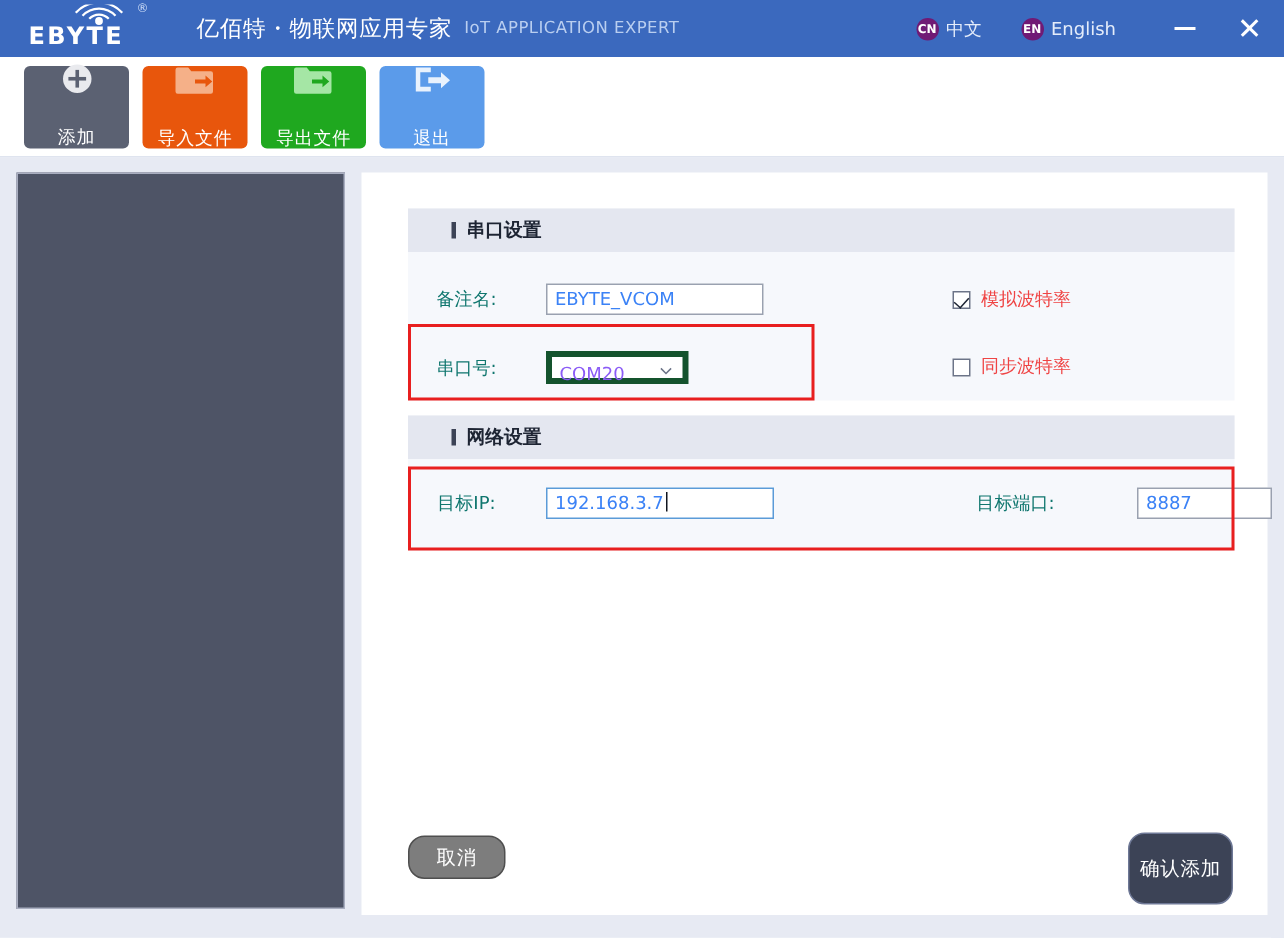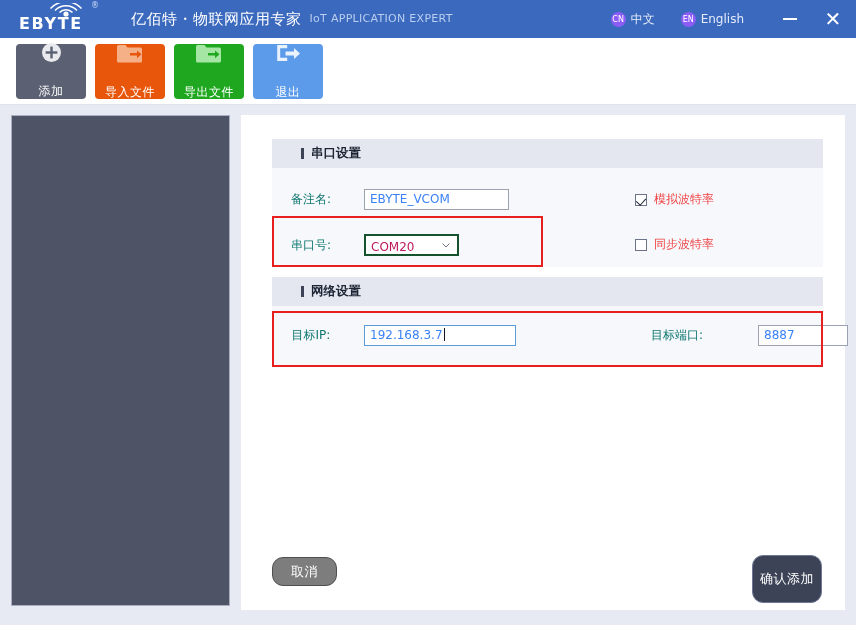--- a/index.html
+++ b/index.html
@@ -45,22 +45,22 @@
   .tb-right {
     position: absolute; right: 0; top: 0; height: 38px;
     display: flex; align-items: center;
   }
   .lang {
     display: flex; align-items: center; height: 38px;
     margin-right: 26px; cursor: pointer;
   }
   .lang-badge {
     width: 15px; height: 15px; border-radius: 50%;
-    background: #8b5cf6; color: #ffffff;
-    font-size: 8px; font-weight: normal;
+    background: #701a75; color: #ffffff;
+    font-size: 8px; font-weight: bold;
     display: flex; align-items: center; justify-content: center;
     margin-right: 5px;
   }
   .lang-label { color: #e4ecfa; font-size: 12px; }
   .win-btn {
     width: 40px; height: 38px; display: flex;
     align-items: center; justify-content: center;
     color: #ffffff; cursor: pointer;
   }
   .min-bar { width: 14px; height: 2px; background: #ffffff; }
@@ -128,22 +128,22 @@
     height: 21px; border: 1px solid #9aa1b0; background: #ffffff;
     font-size: 12px; color: #3b82f6; padding: 0 5px;
     font-family: "DejaVu Sans", "Liberation Sans", sans-serif;
     line-height: 19px; outline: none;
   }
   .txt-input.focused {
     border: 1px solid #5b9bd8;
   }
   .sel-box {
     position: relative; width: 95px; height: 22px;
-    border: 2px solid #14532d; background: #ffffff;
-    font-size: 12px; color: #be185d; cursor: pointer;
+    border: 4px solid #14532d; background: #ffffff;
+    font-size: 12px; color: #8b5cf6; cursor: pointer;
   }
   .sel-val { padding: 2px 0 0 5px; line-height: 18px; }
   .sel-arrow {
     position: absolute; right: 7px; top: 7px;
     width: 8px; height: 5px;
   }
   .caret {
     display: inline-block; width: 1px; height: 13px;
     background: #10151f; vertical-align: -2px; margin-left: 1px;
   }

